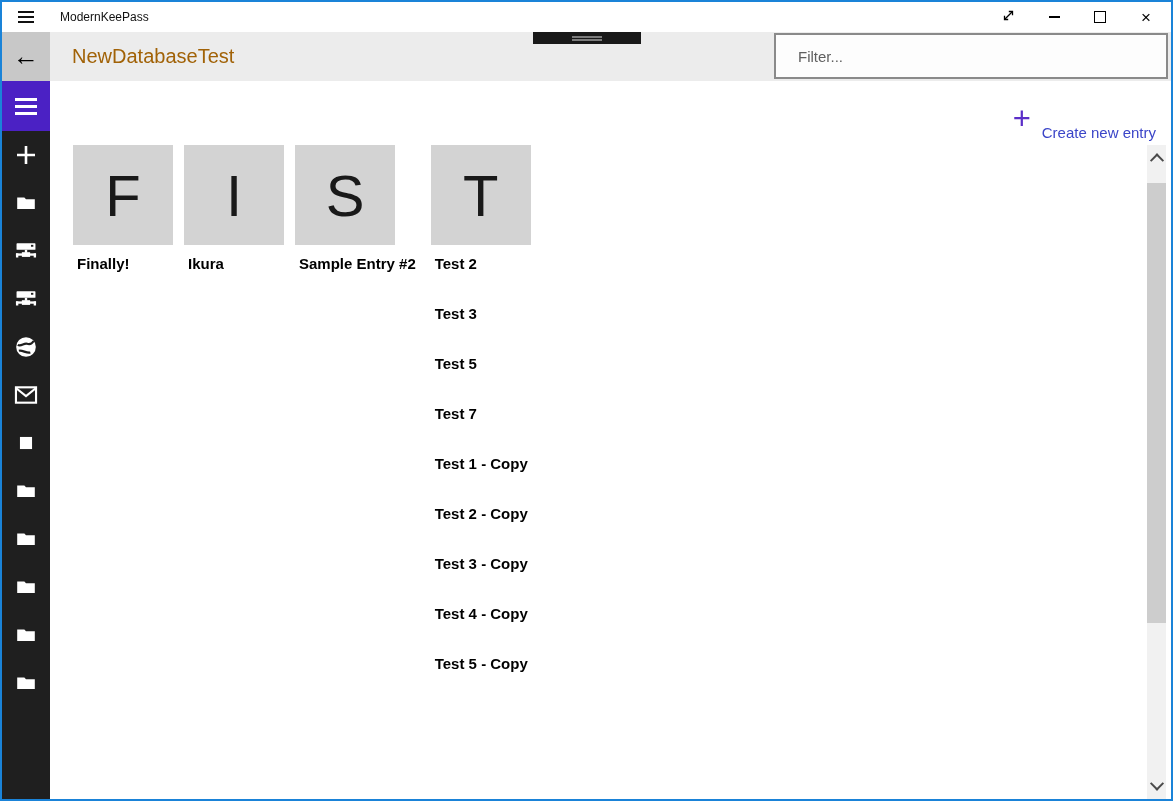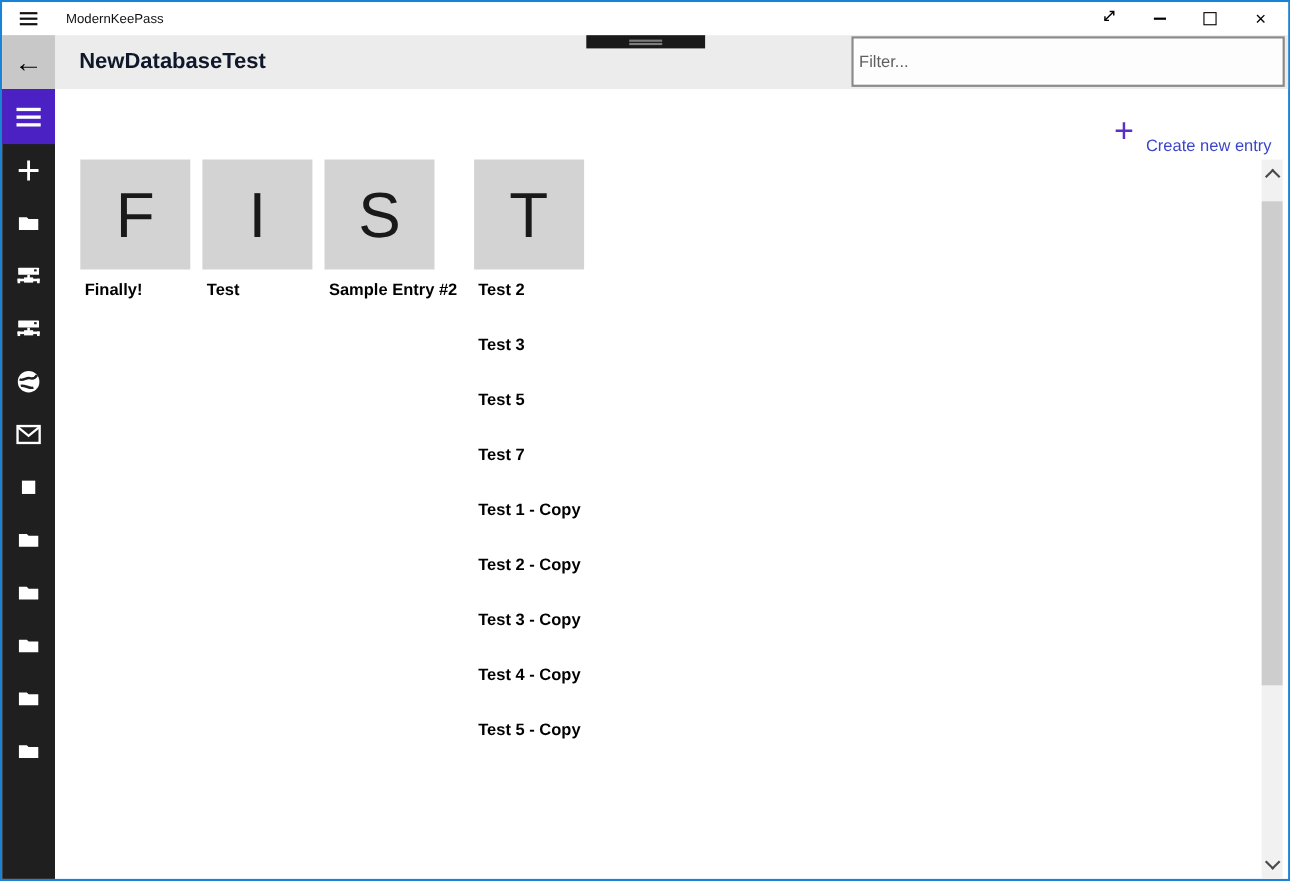--- a/index.html
+++ b/index.html
@@ -18,23 +18,23 @@
   .tb-controls{position:absolute;right:2px;top:0;height:30px;display:flex;}
   .tb-btn{width:46px;height:30px;display:flex;align-items:center;justify-content:center;color:#000;}
   .min-glyph{width:11px;height:2px;background:#000;}
   .max-glyph{width:10px;height:10px;border:1.3px solid #000;}
   .close-glyph{font-size:17px;font-weight:400;line-height:1;}
 
   
   .header{position:absolute;left:0;top:30px;right:0;height:49px;background:#ececec;}
   .back-btn{position:absolute;left:0;top:0;width:48px;height:49px;background:#c8c8c8;
     display:flex;align-items:center;justify-content:center;font-size:26px;font-weight:bold;color:#000;cursor:pointer;}
-  .page-title{position:absolute;left:70px;top:0;line-height:49px;font-size:20px;font-weight:700;color:#0f172a;white-space:nowrap;}
+  .page-title{position:absolute;left:70px;top:0;line-height:49px;font-size:20px;font-weight:400;color:#a16207;white-space:nowrap;}
   .filter{position:absolute;right:3px;top:1px;width:394px;height:46px;border:2px solid #8a8a8a;
-    background:#fdfdfd;font-size:15px;padding:0 5px;box-sizing:border-box;color:#222;font-family:inherit;}
+    background:#fdfdfd;font-size:15px;padding:0 22px;box-sizing:border-box;color:#222;font-family:inherit;}
   .filter::placeholder{color:#5f5f5f;}
 
   
   .peek{position:absolute;left:531px;top:30px;width:108px;height:12px;background:#191919;
     display:flex;flex-direction:column;align-items:center;justify-content:center;gap:1px;}
   .peek .line{width:30px;height:2px;background:#7c7c7c;}
 
   
   .sidebar{position:absolute;left:0;top:79px;bottom:0;width:48px;background:#1f1f1f;}
   .nav-toggle{width:48px;height:50px;background:#4b21c4;cursor:pointer;
@@ -239,21 +239,21 @@
         </div>
         <div class="entry-list">
           <div class="entry-item">Finally!</div>
         </div>
       </div>
       <div class="group-col">
         <div class="group-tile">
           <span class="group-letter">I</span>
         </div>
         <div class="entry-list">
-          <div class="entry-item">Test</div>
+          <div class="entry-item">Ikura</div>
         </div>
       </div>
       <div class="group-col">
         <div class="group-tile">
           <span class="group-letter">S</span>
         </div>
         <div class="entry-list">
           <div class="entry-item">Sample Entry #2</div>
         </div>
       </div>

